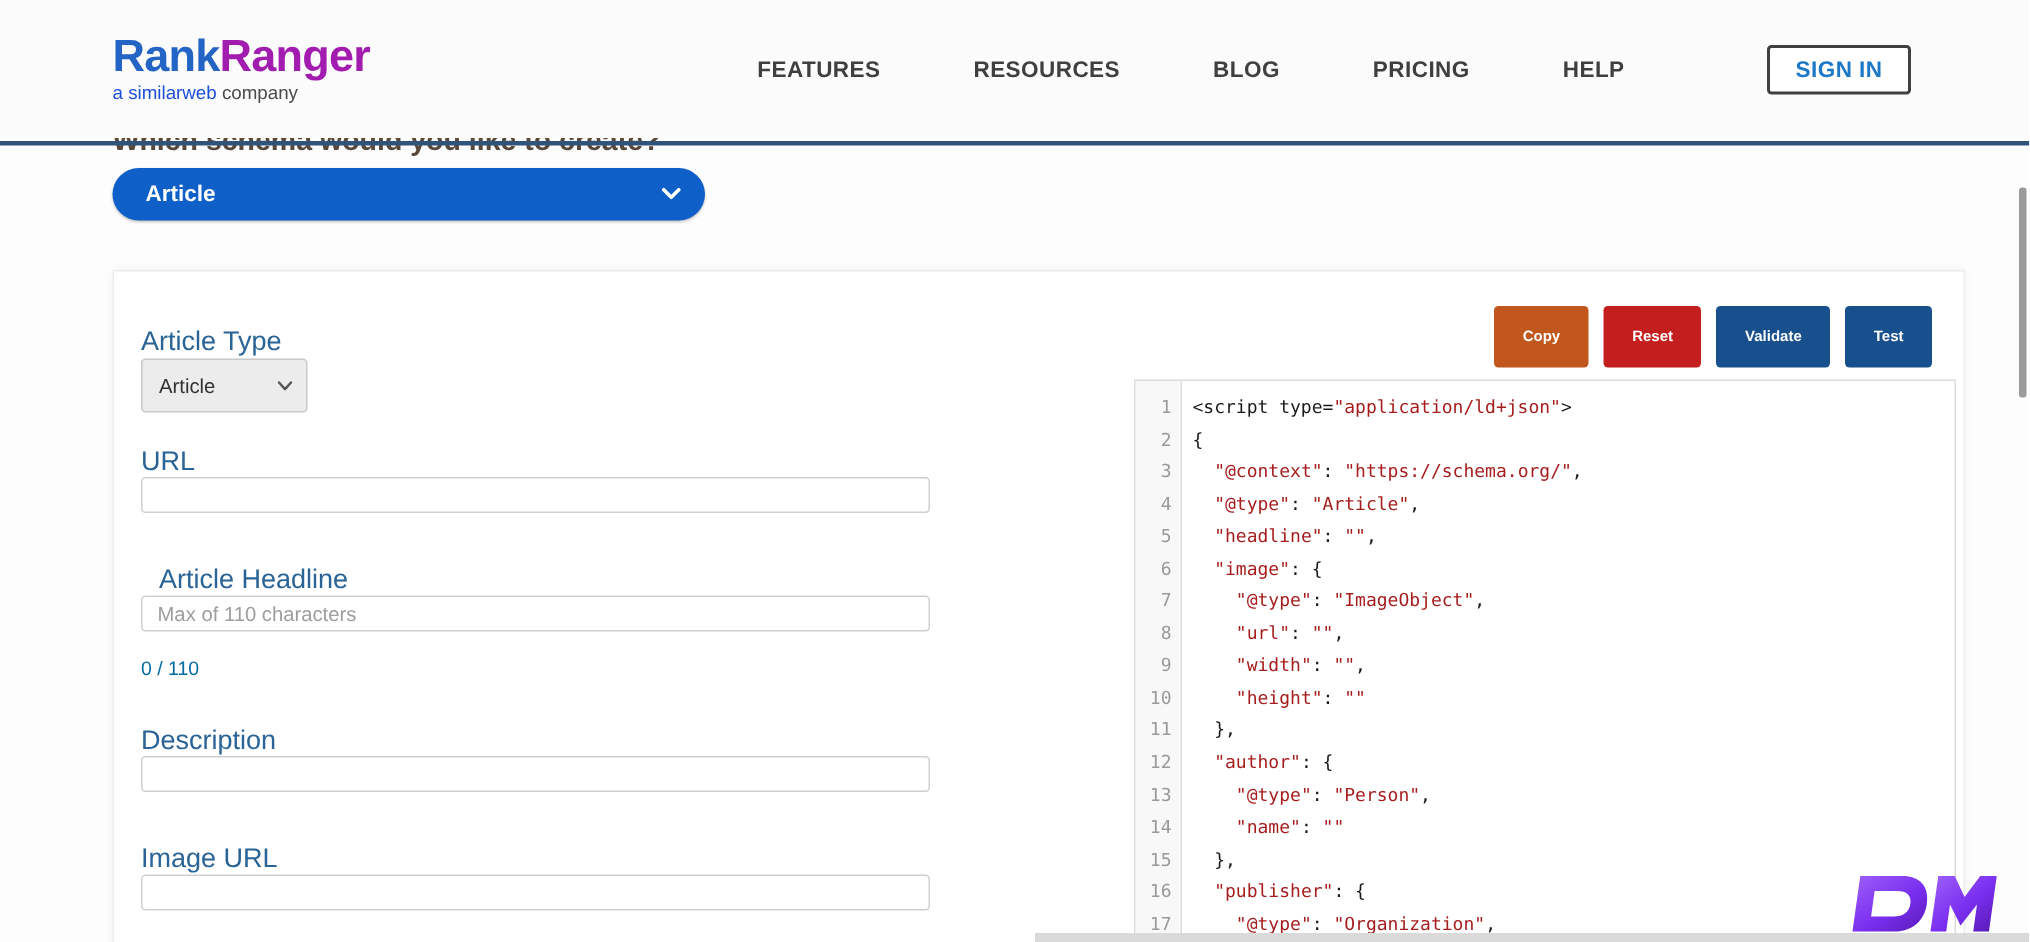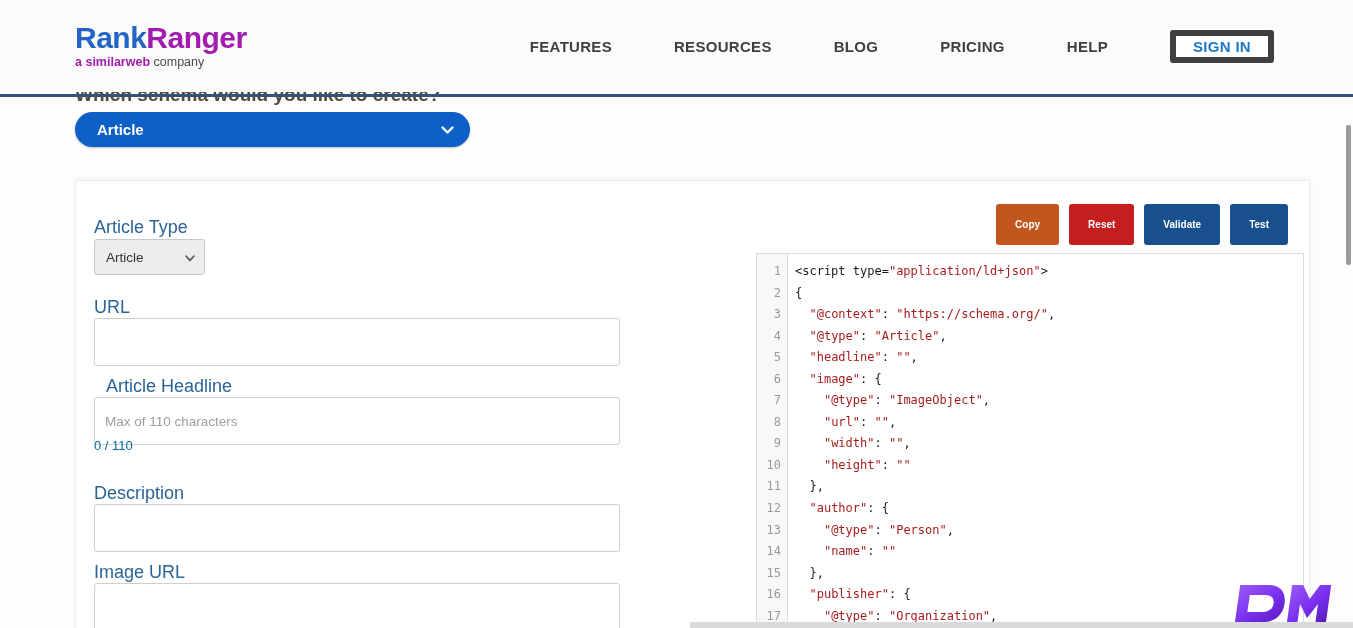--- a/index.html
+++ b/index.html
@@ -15,41 +15,41 @@
   .site-header { position:absolute; left:0; top:0; width:1353px; height:92px;
     background:#fbfbfb; z-index:3; display:flex; align-items:center;
     padding:0 79px 0 75px; }
   .header-border { position:absolute; left:0; top:94px; width:1353px; height:3px;
     background:var(--navy-border,#2f5379); z-index:4; }
   .brand { display:flex; flex-direction:column; line-height:1; cursor:pointer; }
   .brand-main { font-size:30px; font-weight:bold; letter-spacing:-0.5px; }
   .brand-main .b1 { color:#2464c5; }
   .brand-main .b2 { color:#a21caf; }
   .brand-tag { font-size:12.5px; margin-top:3px; color:#4a4a4a; }
-  .brand-tag .t1 { font-weight:bold; color:#a21caf; }
+  .brand-tag .t1 { font-weight:normal; color:#1d4ed8; }
   .spacer { flex:1; }
   .main-nav { display:flex; align-items:center; gap:62px; }
   .nav-item { font-size:15px; font-weight:bold; color:#3f3f3f; letter-spacing:0.3px; cursor:pointer; text-decoration:none; }
-  .sign-in { height:33px; padding:0 17px; display:flex; align-items:center;
-    border:6px solid #404040; border-radius:3px; background:#fff;
+  .sign-in { margin-left:33px; height:33px; padding:0 17px; display:flex; align-items:center;
+    border:2px solid #404040; border-radius:3px; background:#fff;
     color:var(--signin-blue,#1e78c8); font-size:15px; font-weight:bold; letter-spacing:0.3px; cursor:pointer; }
 
   
   .pill-select { position:absolute; left:75px; top:112px; width:395px; height:35px;
     background:var(--accent-blue,#0e5fc8); border-radius:18px; z-index:2;
     display:flex; align-items:center; padding:0 16px 0 22px; cursor:pointer;
     box-shadow:0 1px 2px rgba(0,0,0,0.25); }
   .pill-select .pill-label { color:#fff; font-size:15px; font-weight:bold; flex:1; }
 
   
   .panel { position:absolute; left:75px; top:180px; width:1235px; height:470px;
     background:#fff; border:1px solid #ececec; box-shadow:0 0 6px rgba(0,0,0,0.06); z-index:2; }
 
   .field-label { position:absolute; left:18px; font-size:18px; color:var(--label-blue,#2a6496); }
-  .text-input { position:absolute; left:18px; width:526px; height:48px;
+  .text-input { position:absolute; left:18px; width:526px; height:24px;
     border:1px solid #cfcfcf; border-radius:3px; background:#fff;
     font-family:"Liberation Sans", sans-serif; font-size:13.5px; color:#333; padding:0 10px; }
   .text-input::placeholder { color:#9e9e9e; opacity:1; }
   .fake-select { position:absolute; left:18px; width:111px; height:36px;
     background:#ececec; border:1px solid #c8c8c8; border-radius:3px;
     display:flex; align-items:center; padding:0 9px 0 11px; cursor:pointer; }
   .fake-select .sel-val { flex:1; font-size:13.5px; color:#333; }
   .counter { position:absolute; left:18px; top:257px; font-size:13px; color:#0369a1; }
 
   

